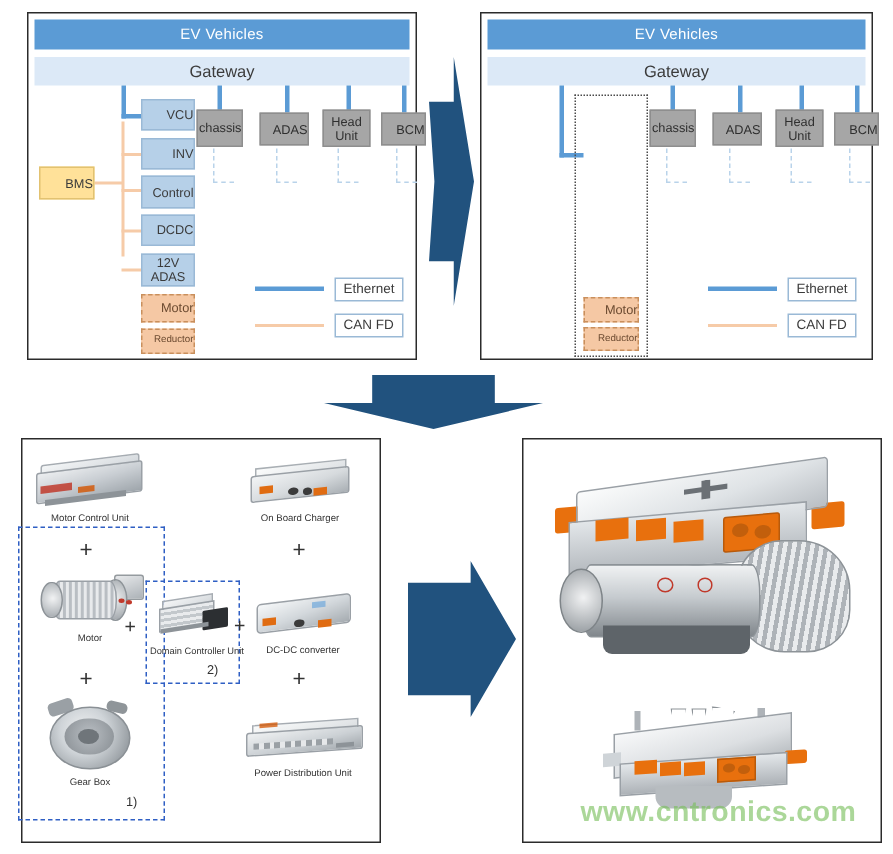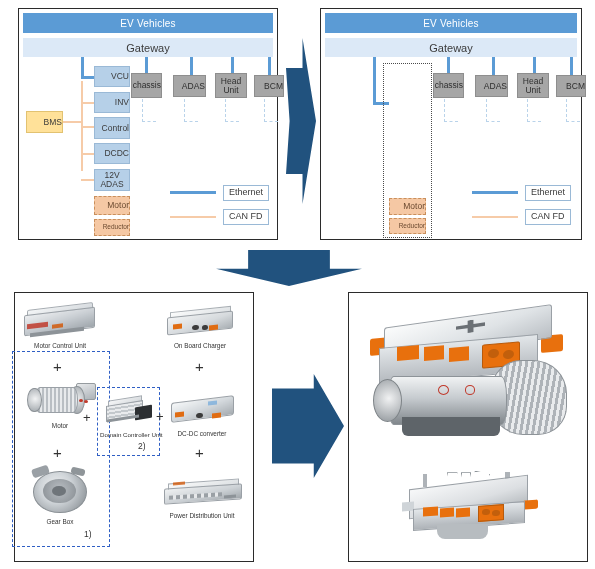--- a/index.html
+++ b/index.html
@@ -467,13 +467,14 @@
     <i class="b-case"></i>
     <i class="b-c1"></i>
       <i class="b-c2"></i>
       <i class="b-c3"></i>
     <i class="b-big"></i>
       <i class="b-bh1"></i>
       <i class="b-bh2"></i>
     <i class="b-bottom"></i>
   </div>
 
+  <div class="watermark" style="left:38px;top:238px;">www.cntronics.com</div>
 </div>
 
 </body></html>

